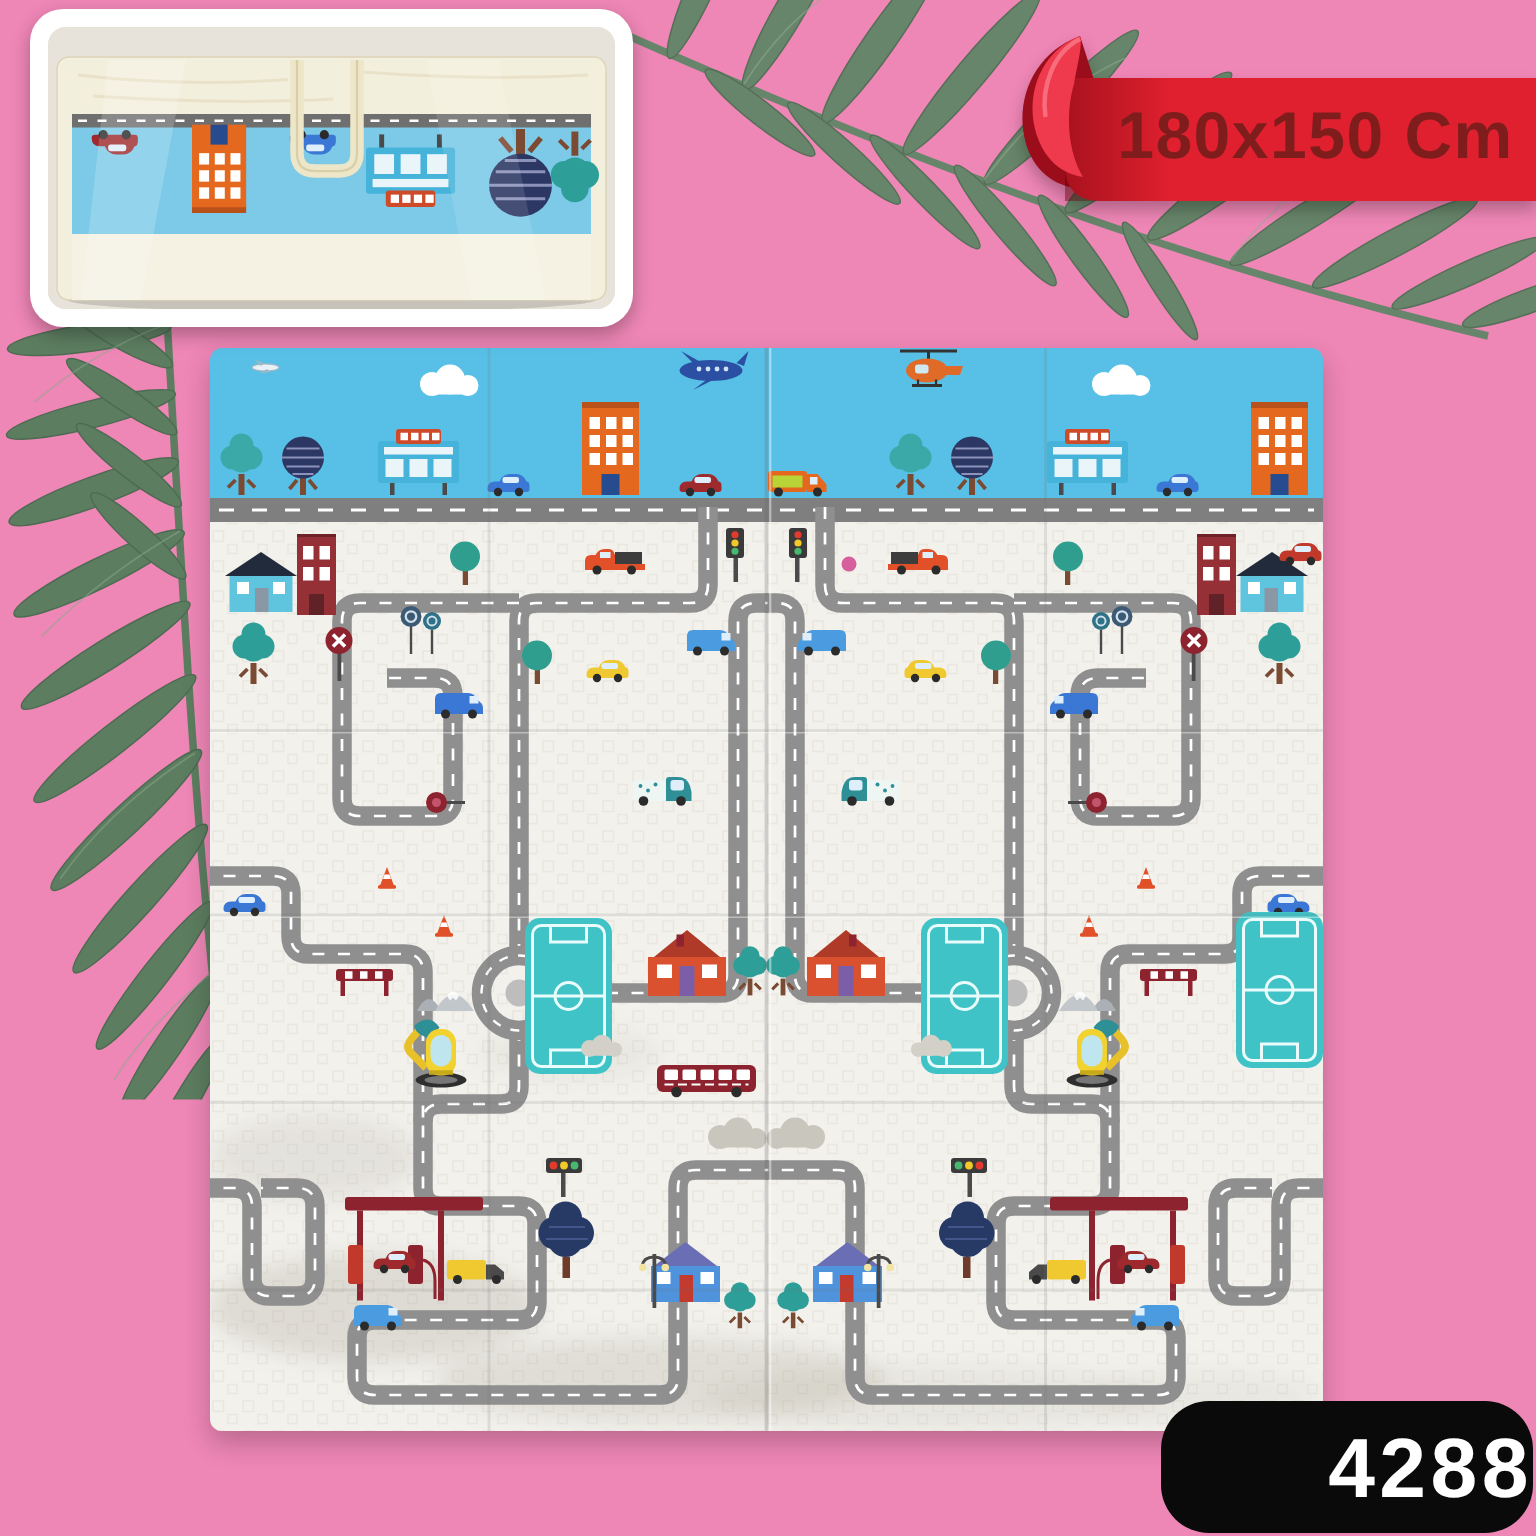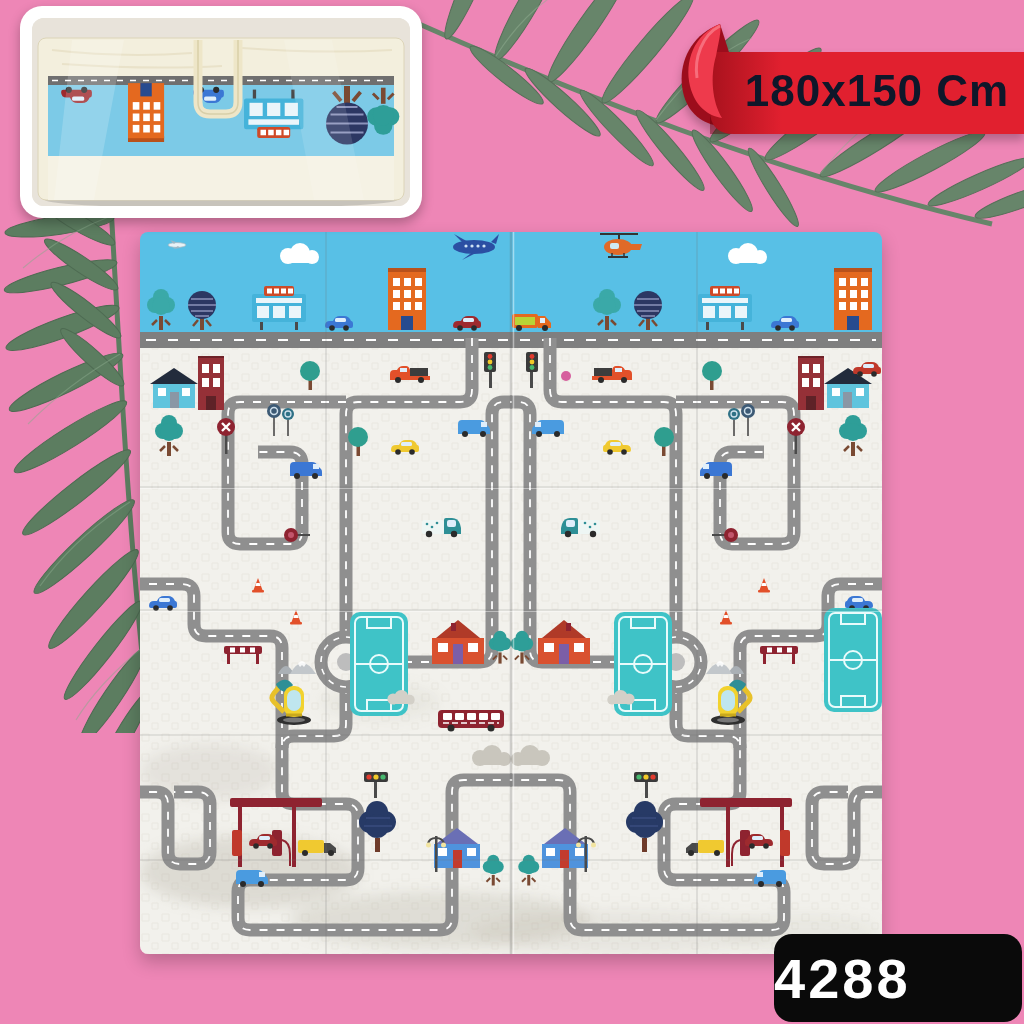--- a/index.html
+++ b/index.html
@@ -11,24 +11,24 @@
   .inset{position:absolute;left:20px;top:6px;width:402px;height:212px;
          background:#ffffff;border-radius:22px;box-shadow:0 5px 12px rgba(0,0,0,.28);
          padding:0;}
   .inset-inner{position:absolute;left:12px;top:12px;width:378px;height:188px;
          border-radius:12px;overflow:hidden;background:#e8e3da;}
   .mat{position:absolute;left:140px;top:232px;width:742px;height:722px;
        border-radius:8px;overflow:hidden;box-shadow:0 8px 18px rgba(0,0,0,.22);}
   .ribbon{position:absolute;left:666px;top:16px;width:358px;height:132px;}
   .ribbon svg{filter:drop-shadow(0 6px 5px rgba(0,0,0,.25));}
   .ribbon-text{position:absolute;left:740px;top:66px;width:274px;text-align:center;
-       color:#0f172a;font-size:44px;font-weight:bold;letter-spacing:1px;}
+       color:#7f1d1d;font-size:44px;font-weight:bold;letter-spacing:1px;}
   .badge{position:absolute;left:774px;top:934px;width:248px;height:88px;
-       background:#0a0a0a;border-radius:18px;display:flex;align-items:center;
-       justify-content:flex-start;}
+       background:#0a0a0a;border-radius:32px;display:flex;align-items:center;
+       justify-content:flex-end;}
   .badge span{color:#ffffff;font-size:56px;font-weight:bold;letter-spacing:3px;}
 </style>
 </head>
 <body>
 
 <div class="stage">
 
   <svg class="leaf leaf-left" viewBox="0 0 230 545">
     <g stroke="#4e6b52" stroke-width="1" fill="#5c7d60">
       <path d="M128,2 C138,170 146,350 168,540" stroke="#5c7d60" stroke-width="5" fill="none"></path>

